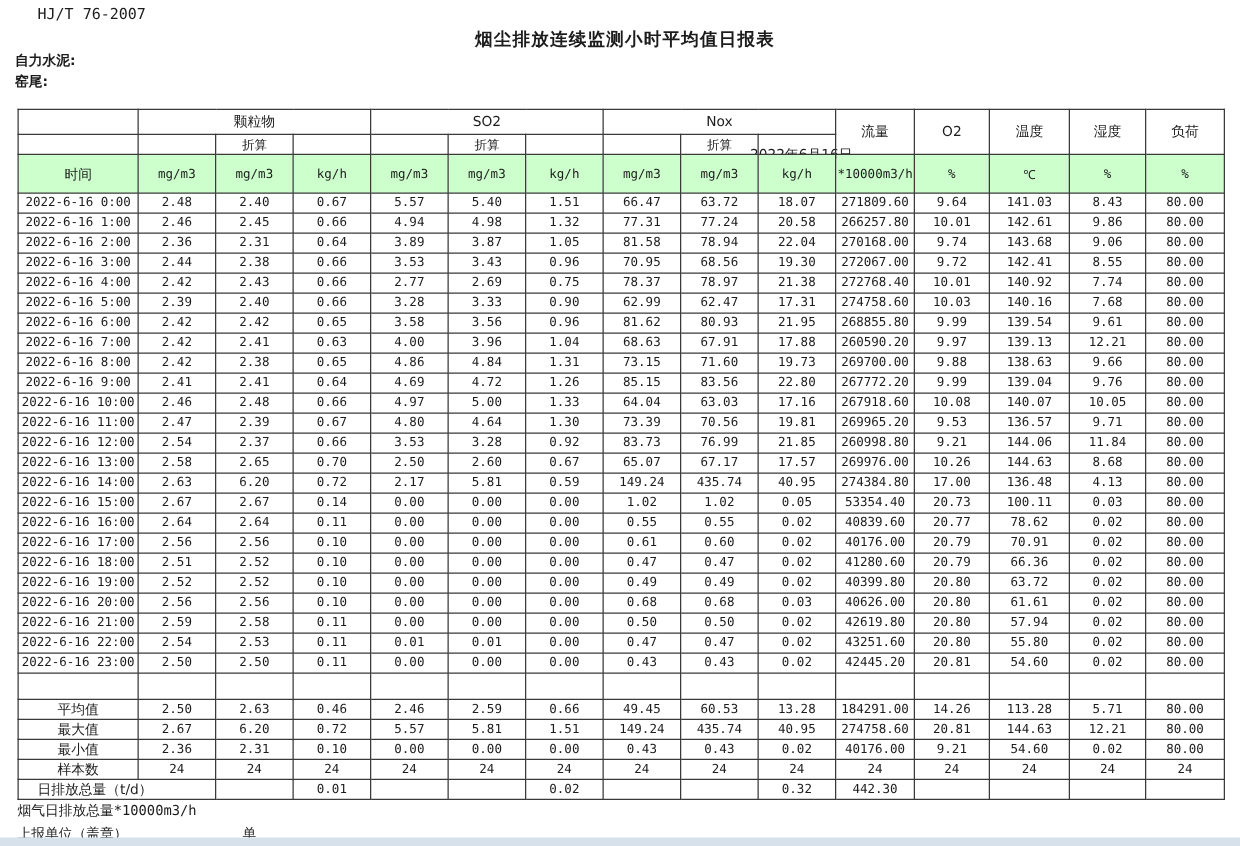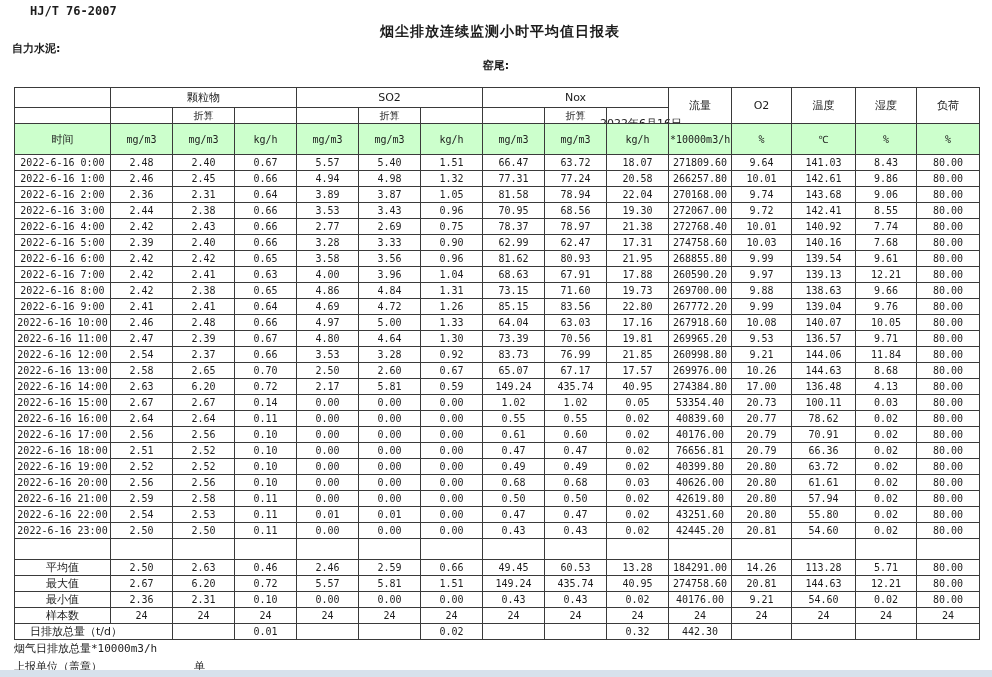--- a/index.html
+++ b/index.html
@@ -1,24 +1,24 @@
 <!DOCTYPE html>
 <html><head>
 <meta charset="utf-8">
 <style>
   * { margin:0; padding:0; box-sizing:border-box; }
   html,body { width:992px; height:677px; background:#fff; overflow:hidden; }
   body { position:relative; font-family:"DejaVu Sans", sans-serif; color:#1c1c1c; }
 
-  .doc-code { position:absolute; left:30px; top:4px; font-size:12px; font-weight:bold;
+  .doc-code { position:absolute; left:30px; top:4px; font-size:12px; font-weight:normal;
               font-family:"DejaVu Sans Mono", monospace; }
   .title    { position:absolute; top:23px; left:4px; width:100%; text-align:center;
               font-size:14px; font-weight:bold; letter-spacing:1px; }
   .company  { position:absolute; left:12px; top:41px; font-size:11px; font-weight:bold; }
-  .site-row { position:absolute; left:12px; top:58px; width:968px; font-size:11px; font-weight:bold;text-align:center; }
+  .site-row { position:absolute; left:12px; top:58px; width:968px; font-size:11px; font-weight:bold; }
   .date     { position:absolute; left:588px; top:58px; font-size:11px; font-weight:normal; }
 
   table.report { position:absolute; left:14px; top:87px; width:965px;
                  border-collapse:collapse; table-layout:fixed;
                  font-family:"DejaVu Sans Mono", monospace; font-size:10px; }
   table.report td { border:1px solid #3a3a3a; text-align:center; padding:0 1px;
                     height:16px; white-space:nowrap; overflow:hidden; }
   thead td { font-family:"DejaVu Sans", sans-serif; font-size:11px; }
   tr.hdr-top td { height:20px; }
   tr.hdr-sub td { height:16px; font-size:10px;text-align:center; }
@@ -416,21 +416,21 @@
         <td>2022-6-16 18:00</td>
         <td>2.51</td>
         <td>2.52</td>
         <td>0.10</td>
         <td>0.00</td>
         <td>0.00</td>
         <td>0.00</td>
         <td>0.47</td>
         <td>0.47</td>
         <td>0.02</td>
-        <td>76656.81</td>
+        <td>41280.60</td>
         <td>20.79</td>
         <td>66.36</td>
         <td>0.02</td>
         <td>80.00</td>
       </tr>
       <tr>
         <td>2022-6-16 19:00</td>
         <td>2.52</td>
         <td>2.52</td>
         <td>0.10</td>

